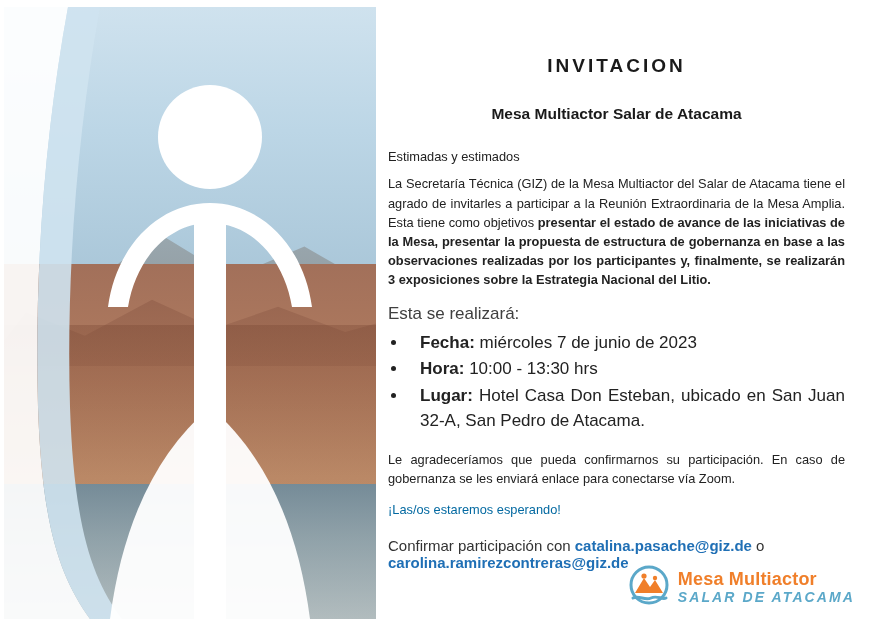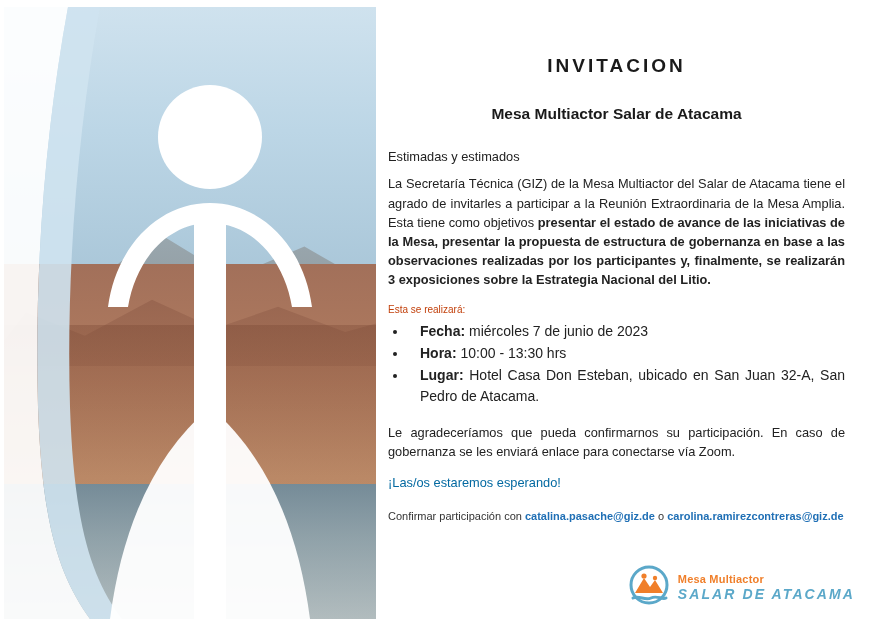--- a/index.html
+++ b/index.html
@@ -107,41 +107,41 @@
   }
   p.body {
     font-size: 12.8px;
     line-height: 1.5;
     color: #222;
     text-align: justify;
     margin: 0 0 14px 0;
   }
   p.body b { font-weight: bold; }
   .details-lead {
-    font-size: 10px;
-    color: #c2410c;
+    font-size: 17px;
+    color: #404040;
     margin: 0 0 6px 0;
   }
   ul.details {
     margin: 0 0 16px 0;
     padding-left: 20px;
   }
   ul.details li {
-    font-size: 14px;
+    font-size: 17px;
     line-height: 1.5;
     color: #222;
     margin-bottom: 1px;
     text-align: justify;
     padding-left: 12px;
   }
   ul.details li b { font-weight: bold; }
   .closing { font-size: 12.8px; line-height:1.5; color:#222; text-align: justify; margin: 0 0 14px 0; }
   .cheer { font-size: 12.8px; color:#0369a1; margin: 0 0 20px 0; }
   .confirm {
-    font-size: 11px;
+    font-size: 15px;
     color: #333;
     margin: 0;
   }
   .confirm a {
     color: #1f6fb5;
     font-weight: bold;
     text-decoration: none;
   }
   .confirm .sep { color: #333; font-weight: normal; }
 
@@ -150,21 +150,21 @@
     position: absolute;
     right: 28px; bottom: 18px;
     display: flex;
     align-items: center;
     gap: 7px;
   }
   .logo-mark { width: 44px; height: 44px; flex: 0 0 auto; }
   .logo-text { line-height: 1; }
   .logo-text .l1 {
     display: block;
-    font-size: 11px;
+    font-size: 18px;
     font-weight: bold;
     color: #f07f2a;
     letter-spacing: .2px;
   }
   .logo-text .l2 {
     display: block;
     font-size: 14px;
     font-weight: bold;
     color: #5ba8c9;
     letter-spacing: 2.1px;

